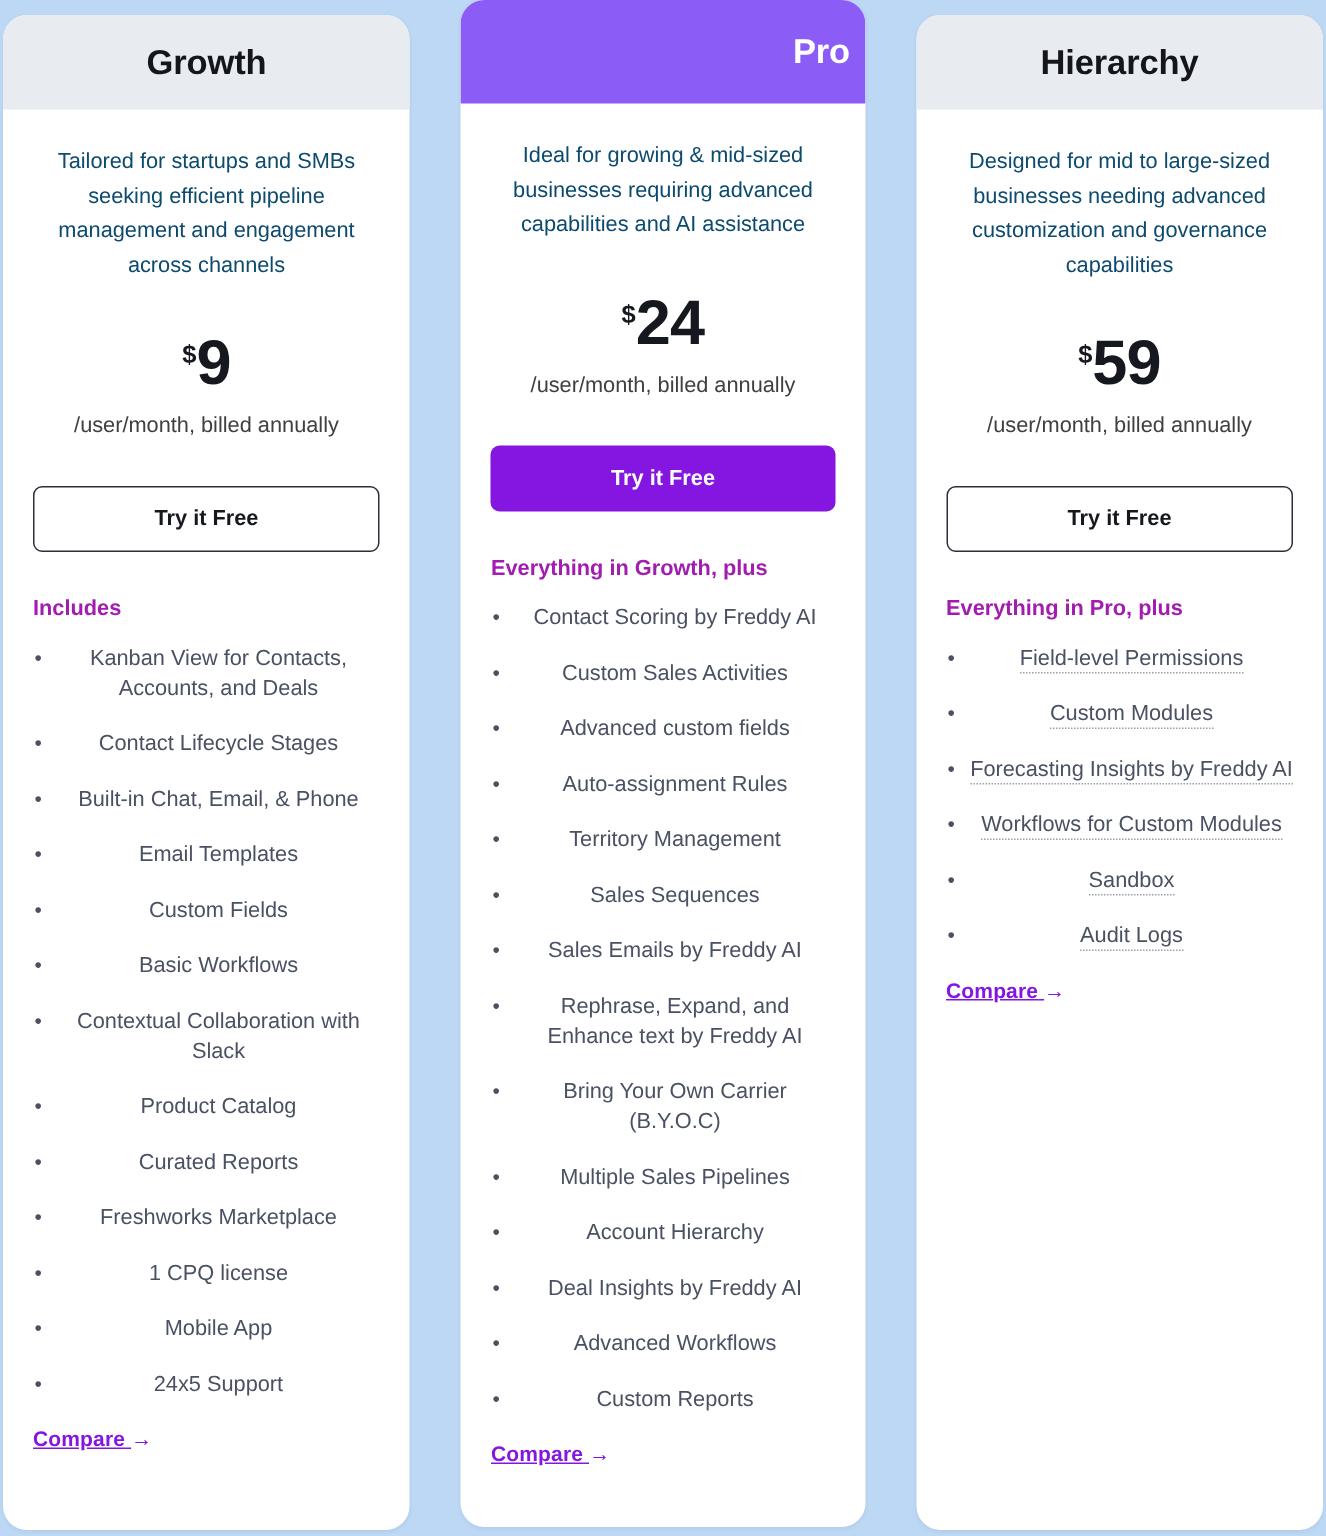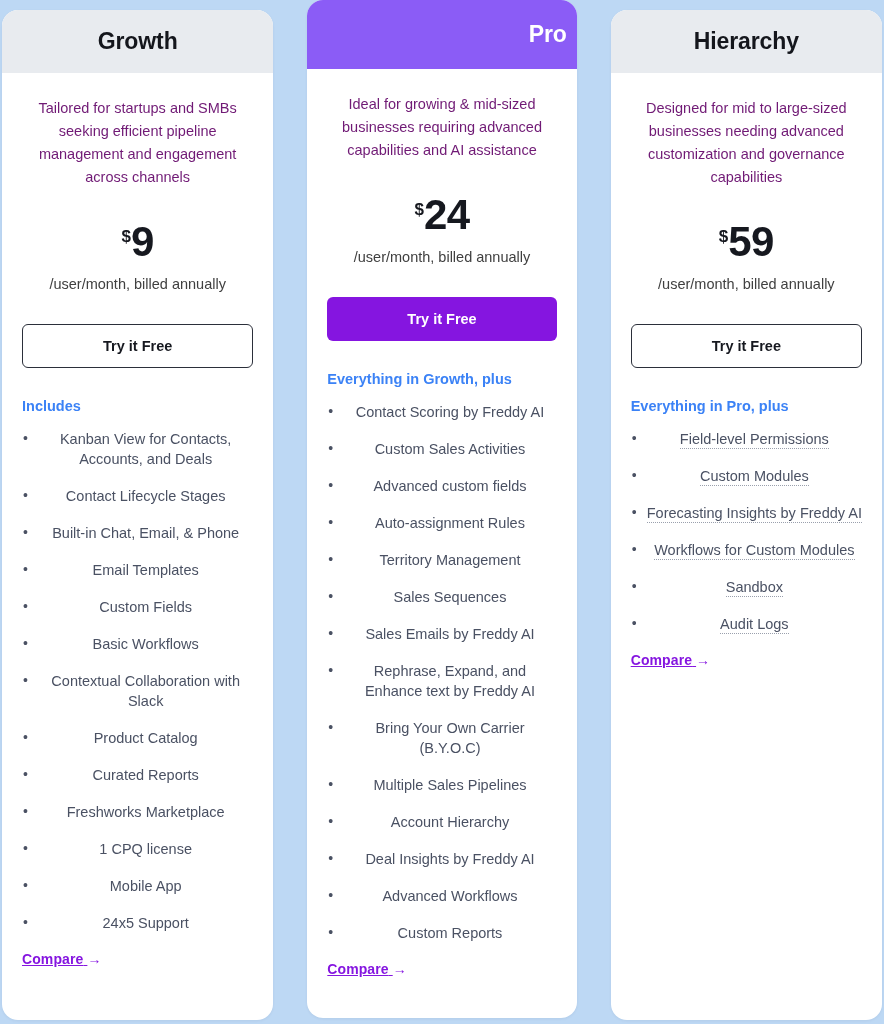--- a/index.html
+++ b/index.html
@@ -79,21 +79,21 @@
     display: flex;
     flex-direction: column;
     overflow: hidden;
   }
 
   .plan-desc {
     margin-top: 24px;
     text-align: center;
     font-size: 14.5px;
     line-height: 23px;
-    color: #701a75;
+    color: #0c4a6e;
     padding: 0 4px;
   }
 
   .price-block {
     margin-top: 33px;
     text-align: center;
   }
   .price-row {
     display: inline-flex;
     align-items: flex-start;
@@ -143,21 +143,21 @@
     color: #ffffff;
     border: none;
     padding: 14px 10px;
   }
 
   
   .features-title {
     margin-top: 29px;
     font-size: 14.5px;
     font-weight: bold;
-    color: #3b82f6;
+    color: #a21caf;
     line-height: 1.3;
   }
 
   .features-list {
     list-style: none;
     margin-top: 13px;
   }
   .feature-item {
     position: relative;
     padding-left: 16px;

